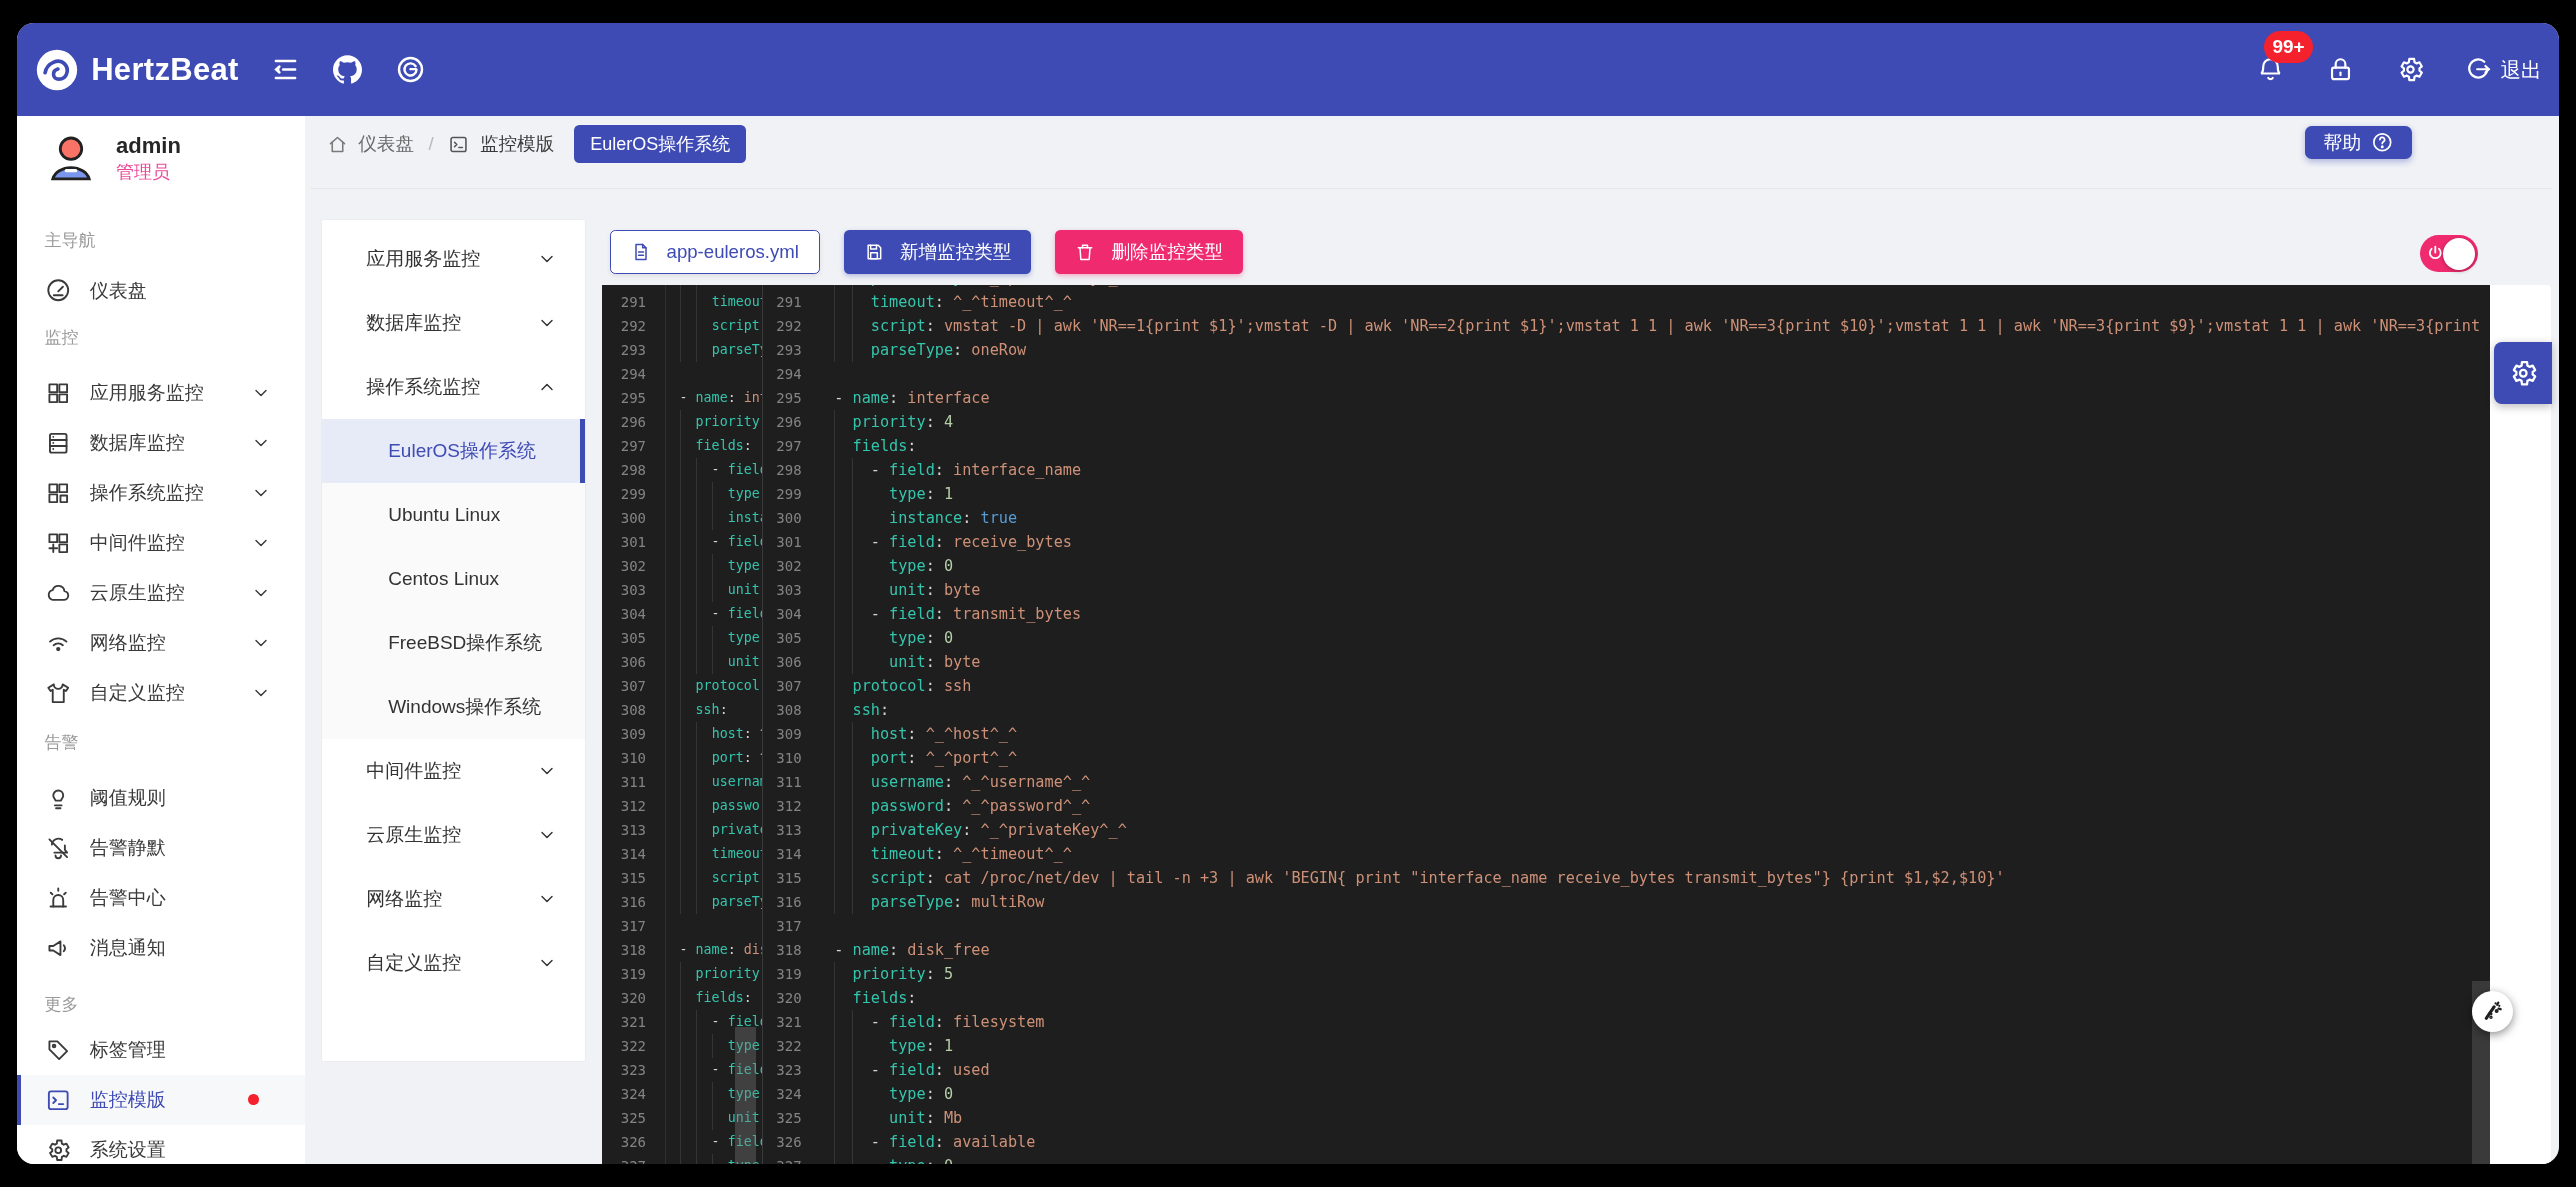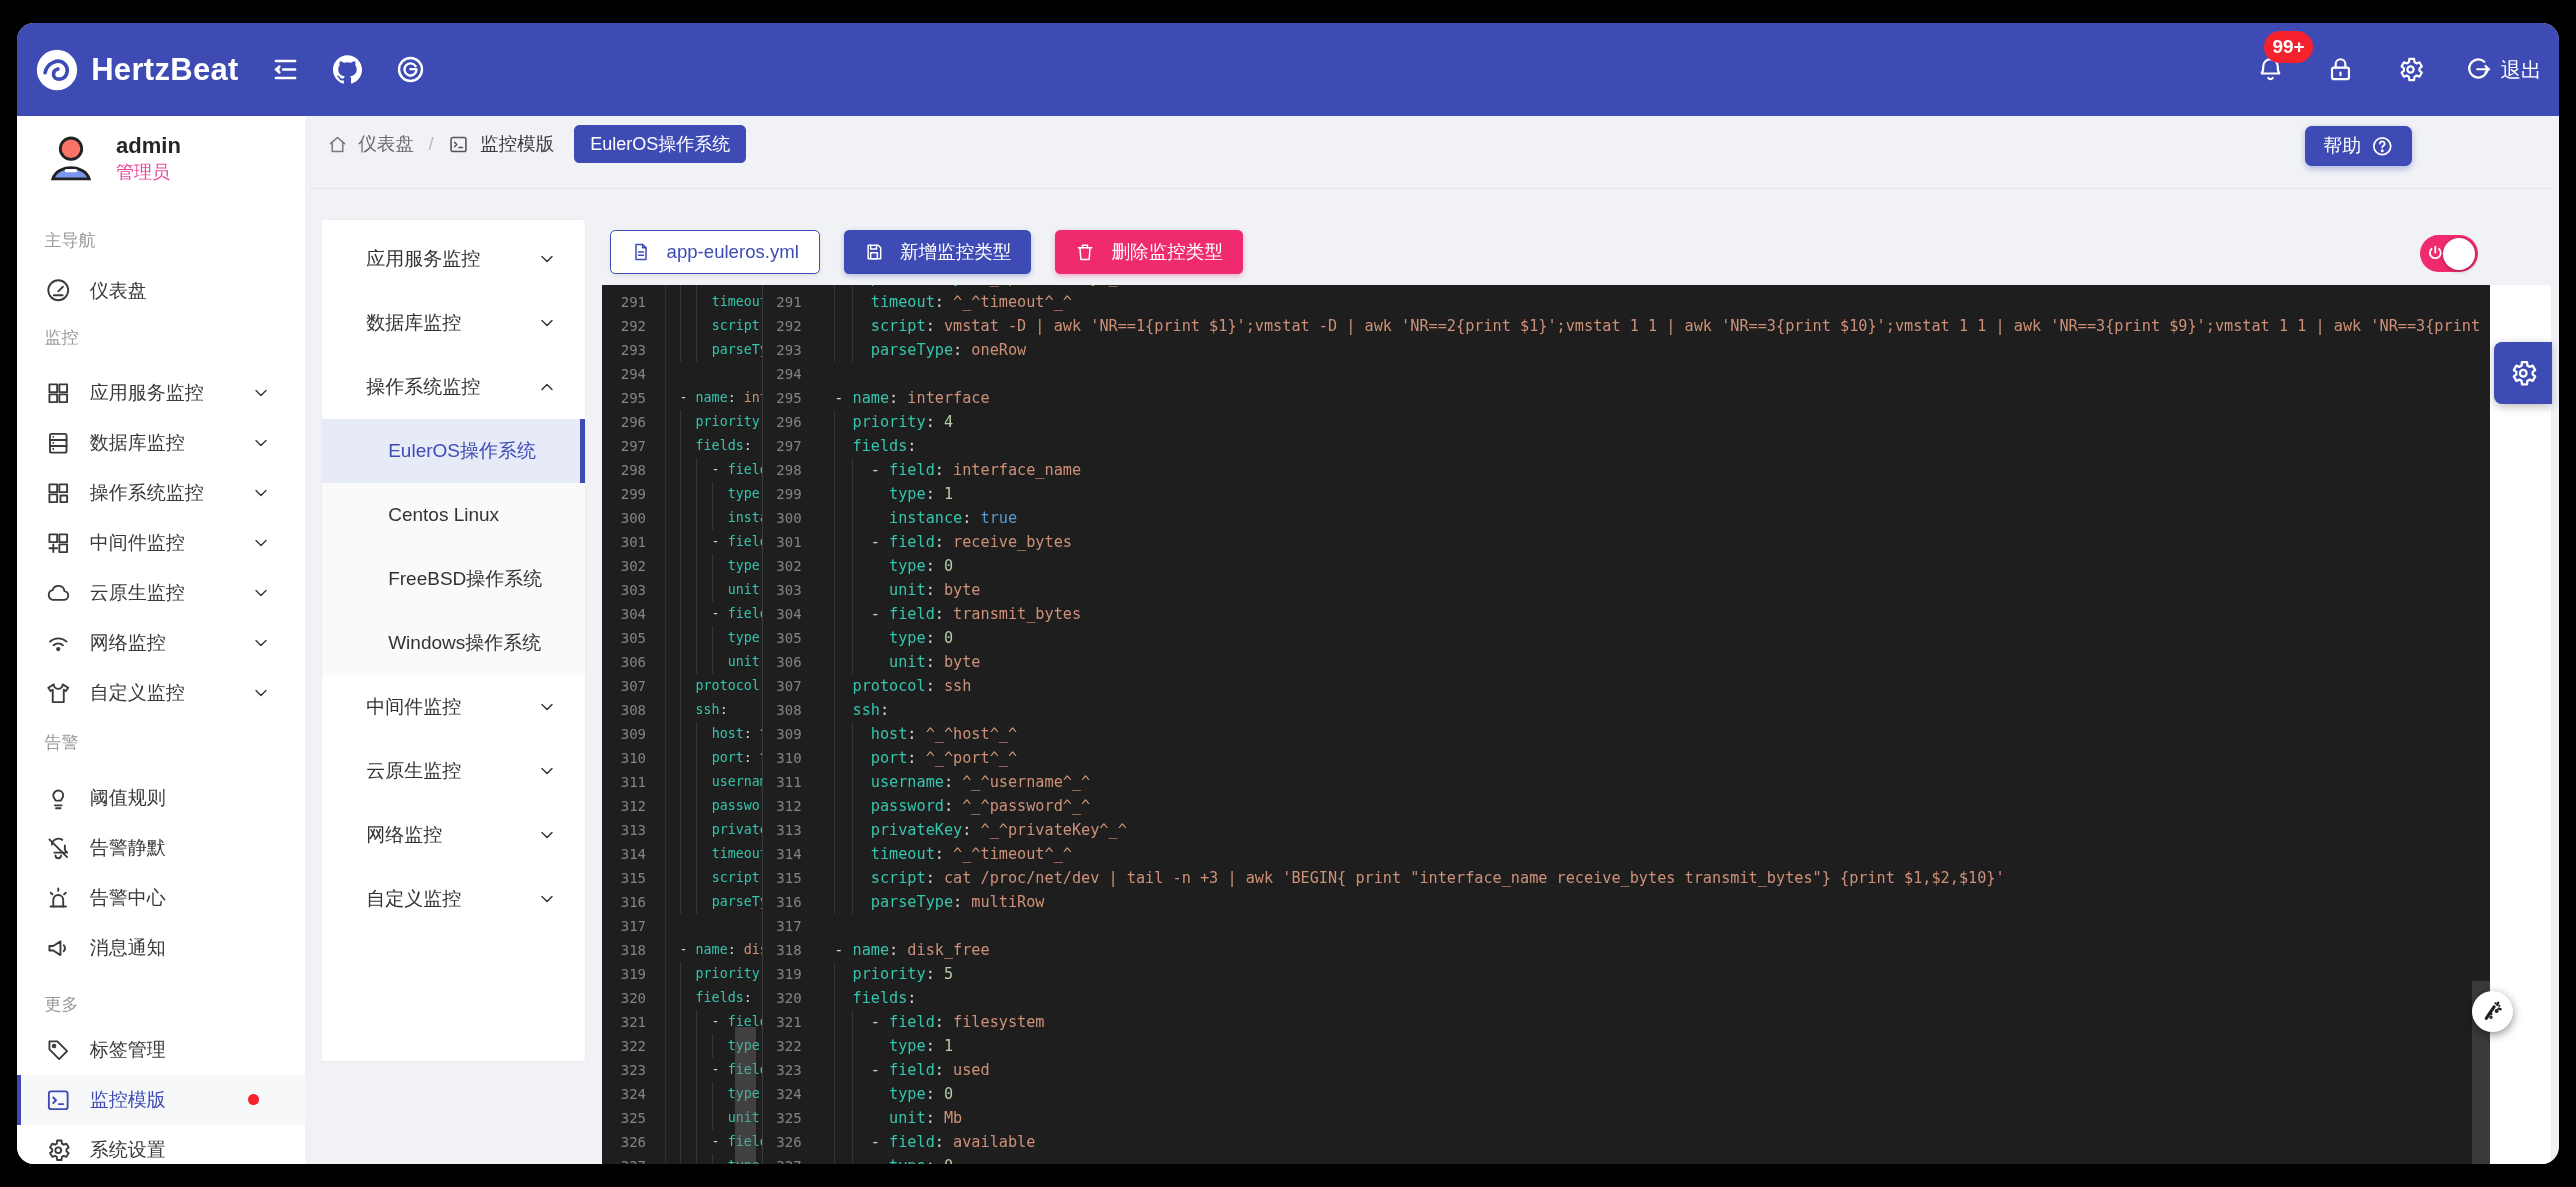--- a/index.html
+++ b/index.html
@@ -48,21 +48,21 @@
   
   .main{position:absolute;left:288px;top:93px;right:0;bottom:0}
   .breadcrumb{position:absolute;left:22px;top:8px;height:40px;display:flex;align-items:center;gap:10.6px;
               font-size:18.6px;color:#6b6b6b}
   .breadcrumb .ic{width:21px;height:21px;display:inline-flex}
   .breadcrumb .ic svg{width:21px;height:21px}
   .bc-sep{color:#b9b9b9;margin:0 4px}
   .bc-current{color:#3a3a3a}
   .bc-badge{margin-left:9.3px;background:var(--accent);color:#fff;font-size:18px;height:38px;border-radius:5.3px;
             display:flex;align-items:center;padding:0 16px;cursor:pointer}
-  .help-btn{position:absolute;right:147px;top:10px;height:40px;background:var(--accent);color:#fff;border:none;
+  .help-btn{position:absolute;right:147px;top:10px;height:33px;background:var(--accent);color:#fff;border:none;
             border-radius:6.6px;font-size:19px;display:flex;align-items:center;gap:9.3px;padding:0 18.6px;cursor:pointer;
             box-shadow:0 2.7px 6.6px rgba(60,75,180,.35);font-family:"Liberation Sans",sans-serif}
   .help-btn svg{width:22.5px;height:22.5px}
   .divider{position:absolute;left:5.3px;right:5.3px;top:72px;height:1.3px;background:#e6e8ee}
 
   
   .tree-card{position:absolute;left:16.6px;top:103px;width:265px;height:843px;background:#fff;
              border:0.7px solid #ececf0;border-radius:2.7px;overflow:hidden;box-sizing:border-box;padding-top:6.6px}
   .tree-row{height:64px;display:flex;align-items:center;position:relative;font-size:19px;color:#333;cursor:pointer}
   .tree-row.root{padding-left:44px}
@@ -419,20 +419,23 @@
               </svg></span>
           </div>
           <div class="tree-row root">
             <span>操作系统监控</span>
             <span class="chev"><svg viewBox="0 0 24 24" fill="none" stroke="currentColor" stroke-width="1.7" stroke-linecap="round" stroke-linejoin="round">
                 <path d="M6 15l6-6 6 6"></path>
               </svg></span>
           </div>
           <div class="tree-row child active">
             <span>EulerOS操作系统</span>
+          </div>
+          <div class="tree-row child">
+            <span>Ubuntu Linux</span>
           </div>
           <div class="tree-row child">
             <span>Centos Linux</span>
           </div>
           <div class="tree-row child">
             <span>FreeBSD操作系统</span>
           </div>
           <div class="tree-row child">
             <span>Windows操作系统</span>
           </div>

